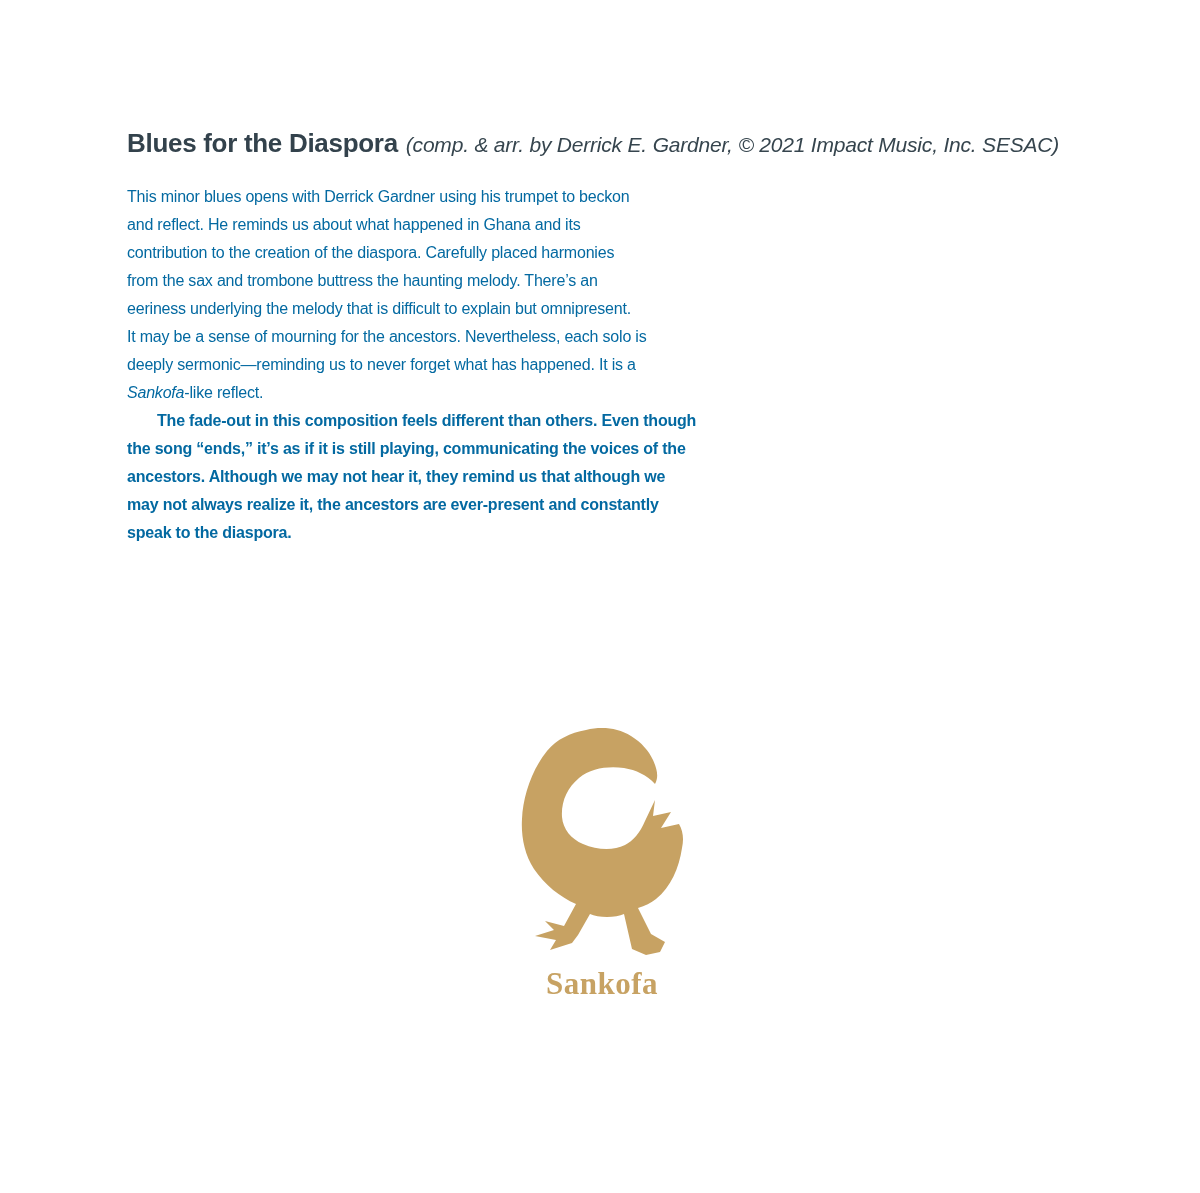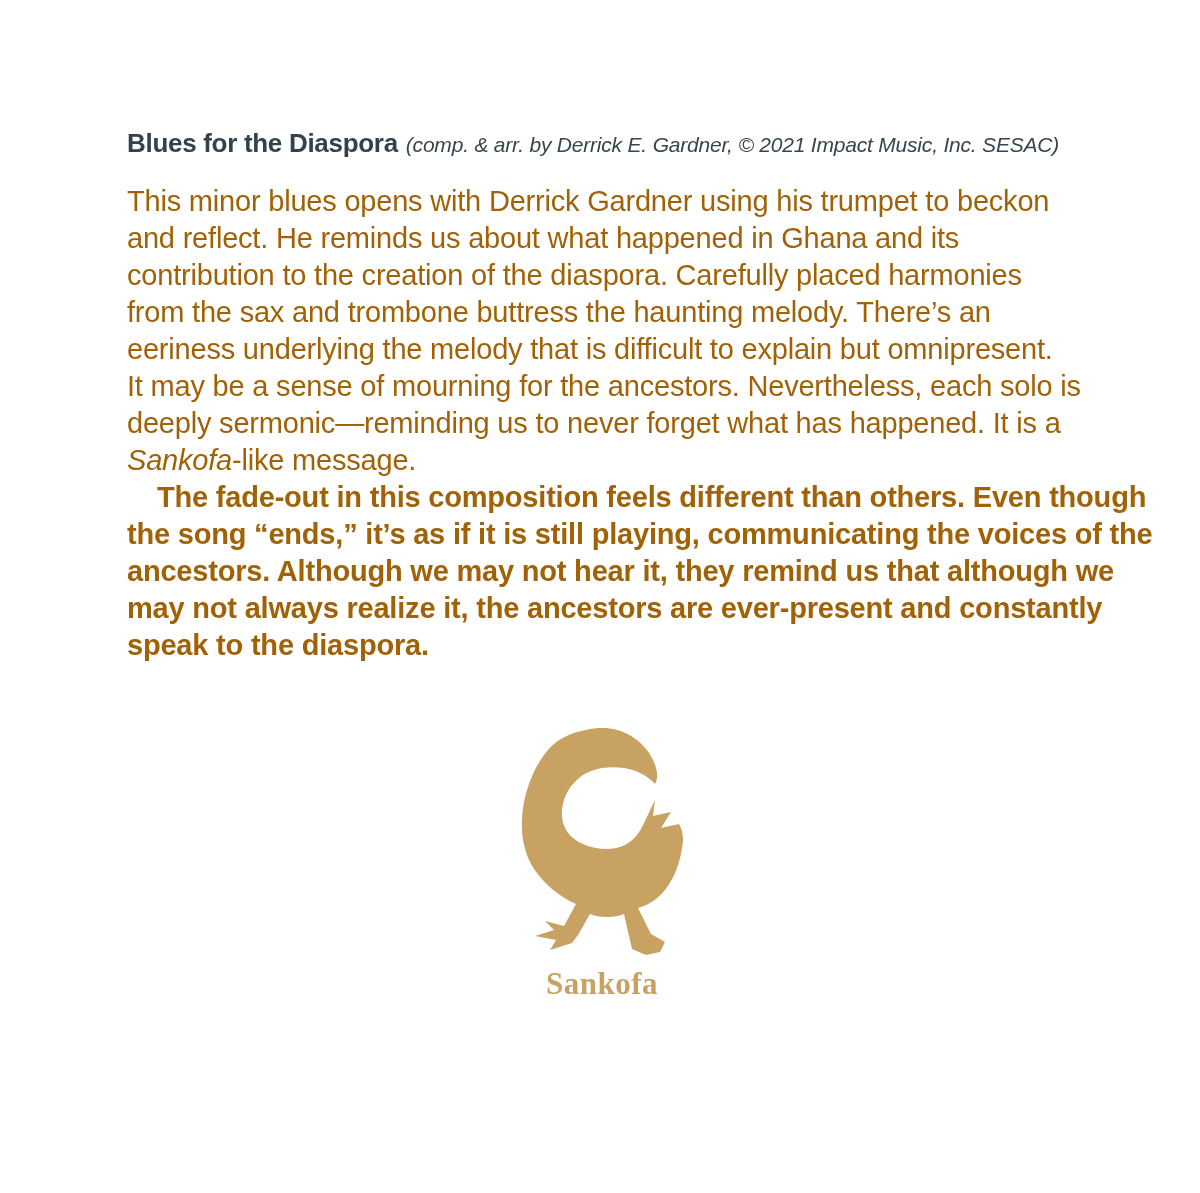--- a/index.html
+++ b/index.html
@@ -34,24 +34,24 @@
     font-weight: 400;
     margin-left: 8px;
     letter-spacing: -0.2px;
     color: #36454e;
   }
   .text-block {
     position: absolute;
     left: 127px;
     top: 183px;
     width: 1000px;
-    font-size: 29px;
-    line-height: 37px;
+    font-size: 16px;
+    line-height: 28px;
     letter-spacing: -0.2px;
-    color: #a16207;
+    color: #0369a1;
   }
   .para { white-space: pre; }
   .para-indent { text-indent: 30px; font-weight: bold; }
   .line-inline { white-space: pre; }
   .italic-word { font-style: italic; }
   .bird-wrap {
     position: absolute;
     left: 520px;
     top: 727px;
     width: 165px;
@@ -81,21 +81,21 @@
   </div>
 
   <div class="text-block">
     <div class="para">This minor blues opens with Derrick Gardner using his trumpet to beckon
 and reflect. He reminds us about what happened in Ghana and its
 contribution to the creation of the diaspora. Carefully placed harmonies
 from the sax and trombone buttress the haunting melody. There’s an
 eeriness underlying the melody that is difficult to explain but omnipresent.
 It may be a sense of mourning for the ancestors. Nevertheless, each solo is
 deeply sermonic—reminding us to never forget what has happened. It is a</div>
-    <div class="line-inline"><span class="italic-word">Sankofa</span><span>-like message.</span></div>
+    <div class="line-inline"><span class="italic-word">Sankofa</span><span>-like reflect.</span></div>
     <div class="para para-indent">The fade-out in this composition feels different than others. Even though
 the song “ends,” it’s as if it is still playing, communicating the voices of the
 ancestors. Although we may not hear it, they remind us that although we
 may not always realize it, the ancestors are ever-present and constantly
 speak to the diaspora.</div>
   </div>
 
   <div class="bird-wrap">
     <svg viewBox="0 0 165 230" xmlns="http://www.w3.org/2000/svg" aria-hidden="true">
       <path d="M 66 3

